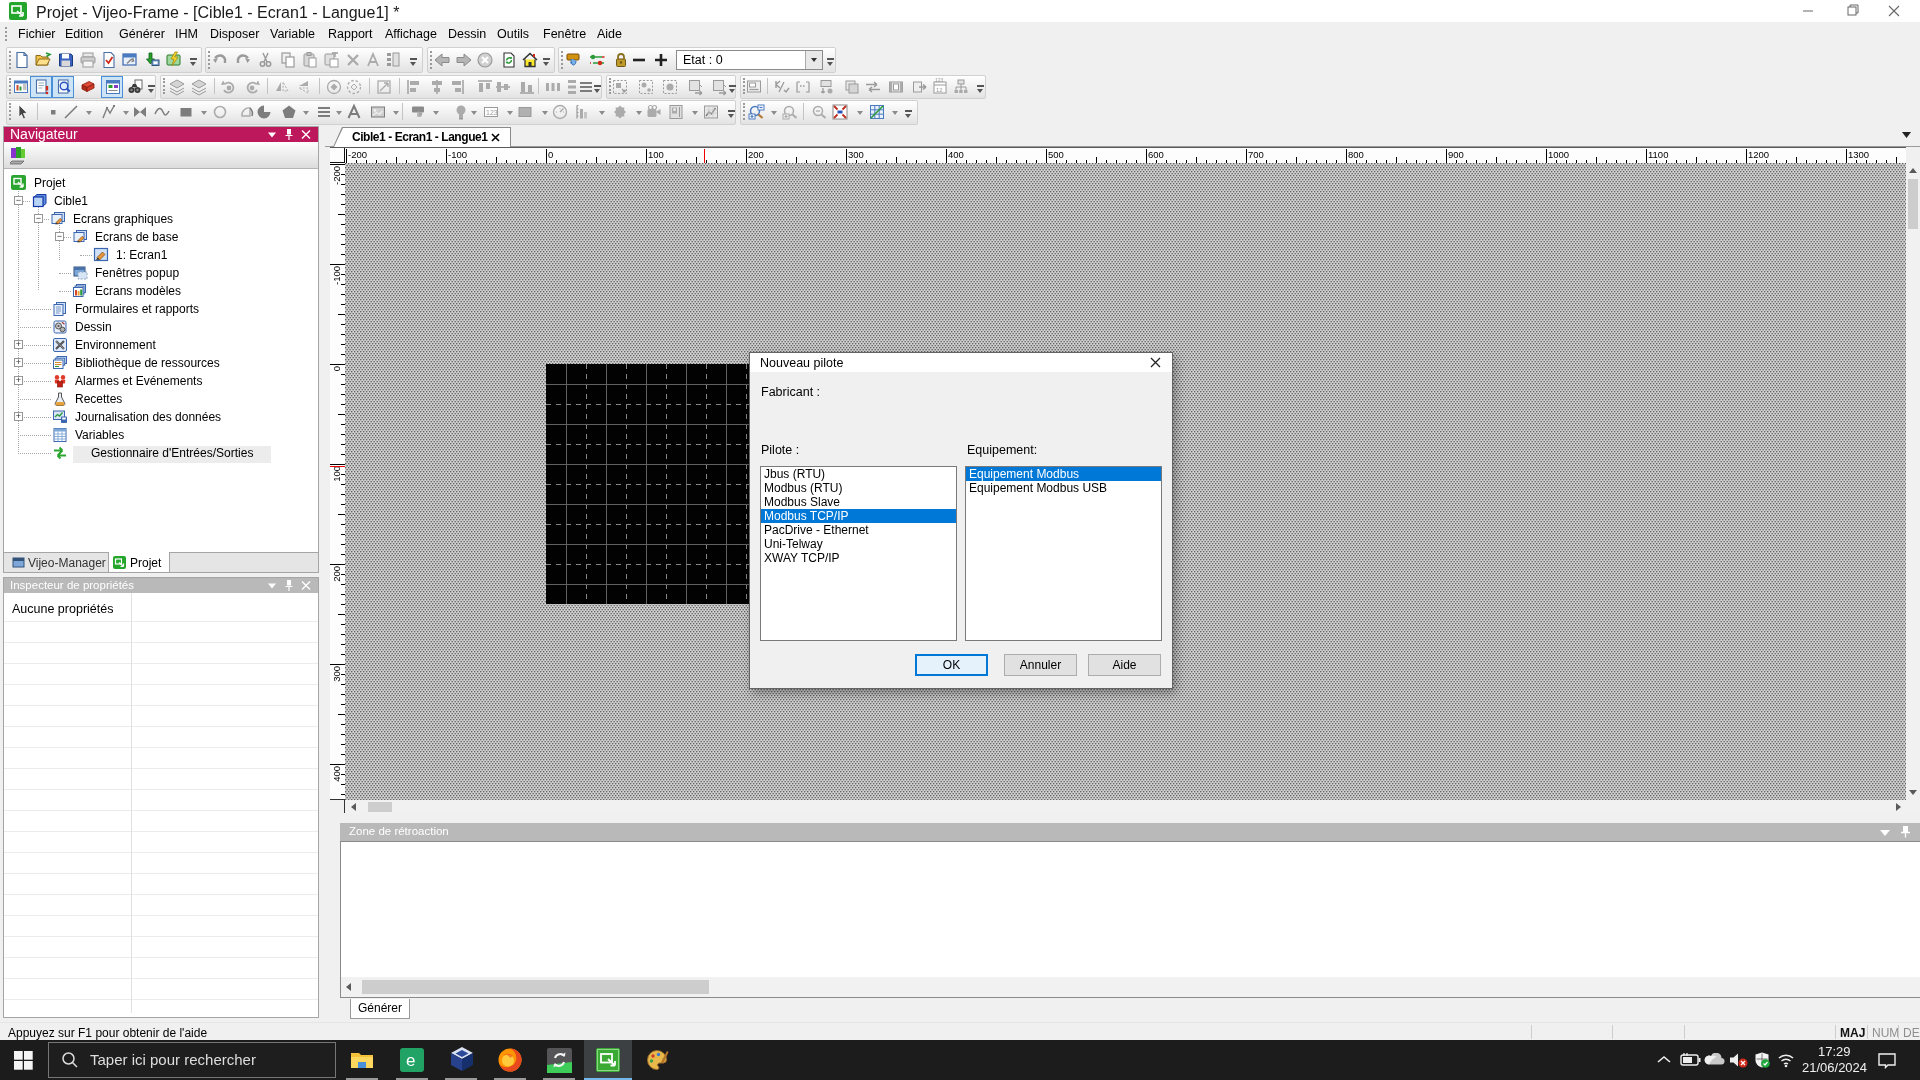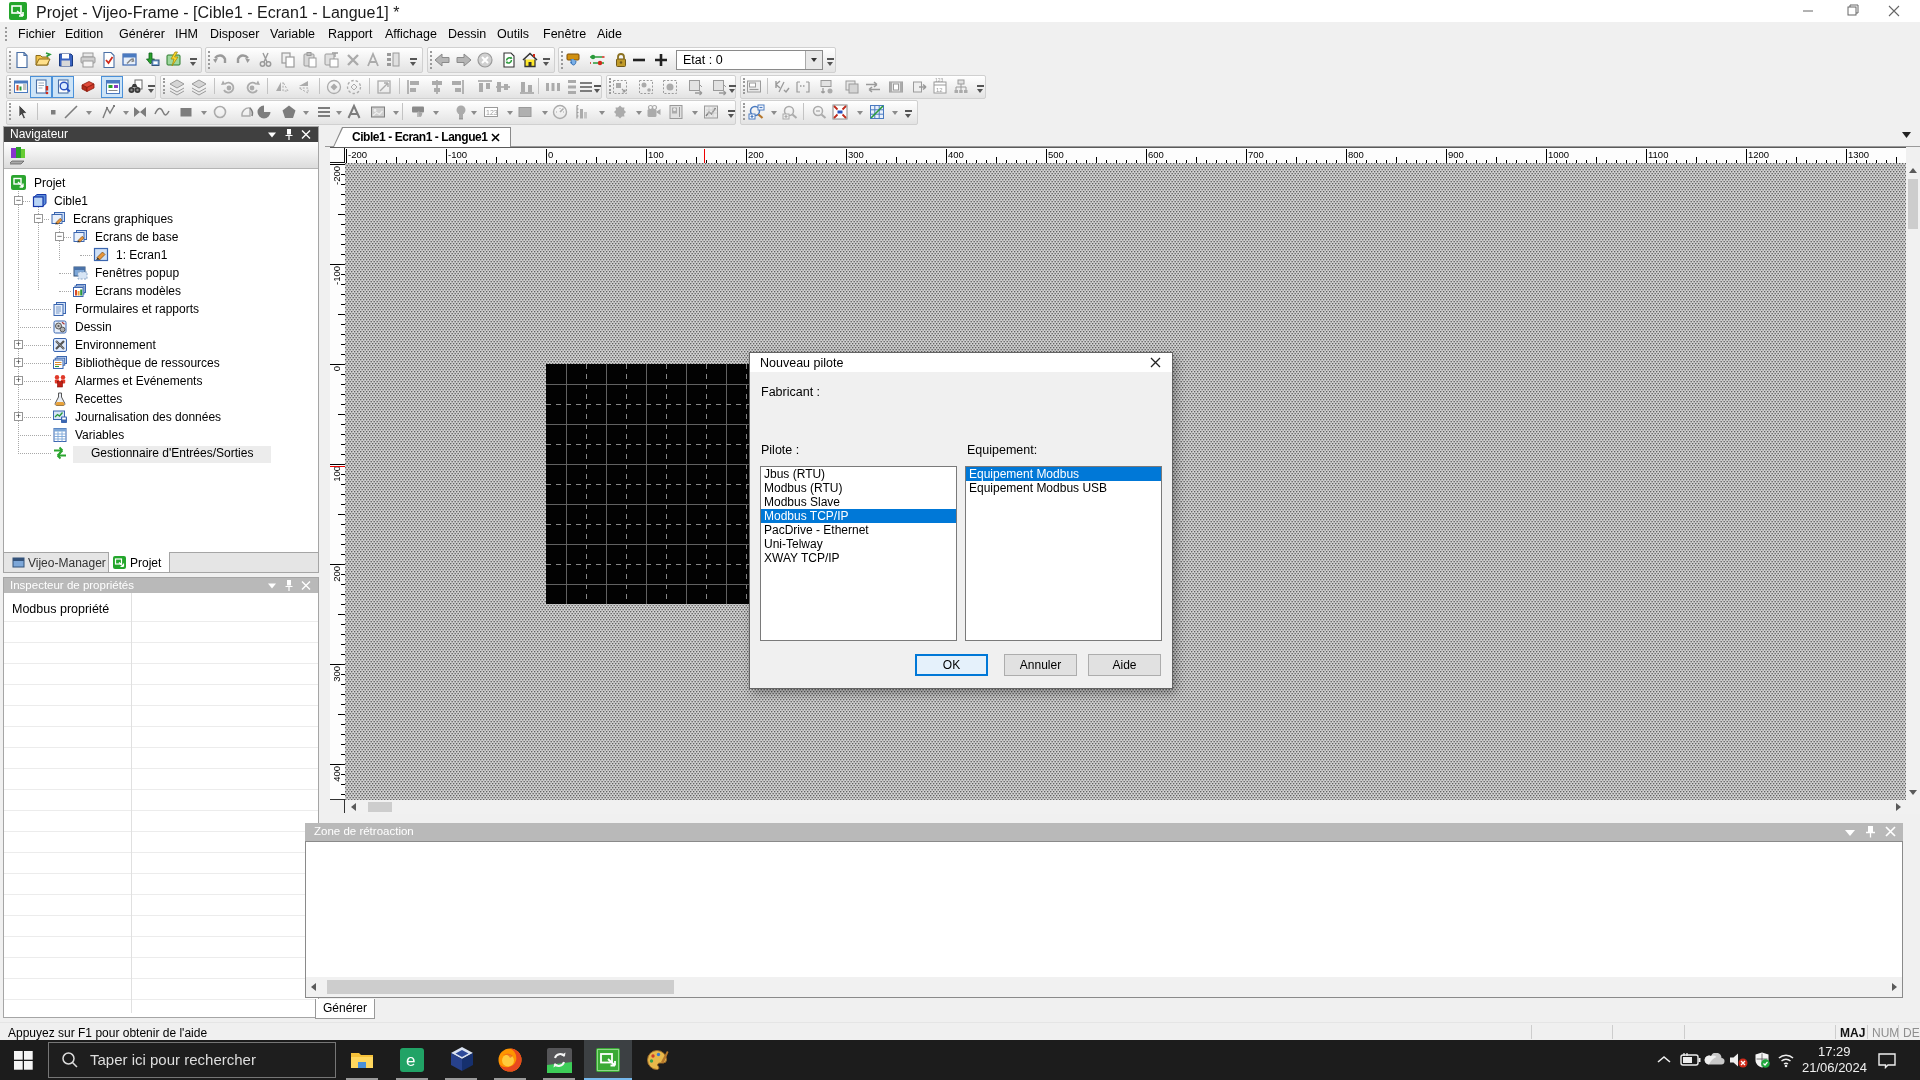--- a/index.html
+++ b/index.html
@@ -12,21 +12,21 @@
   
   #menubar { left:0; top:22px; width:1920px; height:24px; background:#f0f0f0; font-size:12.5px; color:#000; }
   #menubar span { position:absolute; top:5px; }
   
   .band { position:absolute; background:linear-gradient(#ffffff,#e3e3e3); border:1px solid #d0d0d0; border-radius:2px; }
   .grip { position:absolute; width:3px; border-left:2px dotted #9a9a9a; }
   .sep  { position:absolute; width:1px; background:#c3c3c3; }
   .ic { position:absolute; width:18px; height:18px; }
   .dd { position:absolute; width:0; height:0; border-left:3.5px solid transparent; border-right:3.5px solid transparent; border-top:4px solid #8b8b8b; }
   
-  .ptitle-blue { background:#404040; color:#fff; font-size:12px; }
+  .ptitle-blue { background:#be185d; color:#fff; font-size:14px; }
   .ptitle-gray { background:#b9b9b9; color:#fff; font-size:11.5px; }
   
   .trow { position:absolute; left:0; font-size:12px; color:#000; white-space:nowrap; height:17px; }
   .ticon { position:absolute; width:16px; height:16px; }
   .texp { position:absolute; width:9px; height:9px; background:#fff; border:1px solid #969696; font-size:9px; line-height:7px; text-align:center; color:#333; }
   
   #dialog { left:749px; top:352px; width:424px; height:337px; background:#f0f0f0; border:1px solid #646464; box-shadow:3px 4px 10px rgba(0,0,0,0.35); }
   .lb { position:absolute; background:#fff; border:1px solid #7a7a7a; font-size:12px; }
   .li { height:14px; line-height:14px; padding-left:3px; color:#000; white-space:nowrap; overflow:hidden;}
   .lisel { background:#0078d7; color:#fff; }
@@ -802,21 +802,21 @@
       <div class="abs" style="left:0;top:259px;width:314px;height:1px;background:#ececec"></div>
       <div class="abs" style="left:0;top:280px;width:314px;height:1px;background:#ececec"></div>
       <div class="abs" style="left:0;top:301px;width:314px;height:1px;background:#ececec"></div>
       <div class="abs" style="left:0;top:322px;width:314px;height:1px;background:#ececec"></div>
       <div class="abs" style="left:0;top:343px;width:314px;height:1px;background:#ececec"></div>
       <div class="abs" style="left:0;top:364px;width:314px;height:1px;background:#ececec"></div>
       <div class="abs" style="left:0;top:385px;width:314px;height:1px;background:#ececec"></div>
       <div class="abs" style="left:0;top:406px;width:314px;height:1px;background:#ececec"></div>
       <div class="abs" style="left:127px;top:0;width:1px;height:420px;background:#e0e0e0"></div>
     </div>
-  <span class="abs" style="left:8px;top:24px;font-size:12.5px;color:#000">Modbus propriété</span>
+  <span class="abs" style="left:8px;top:24px;font-size:12.5px;color:#000">Aucune propriétés</span>
 </div>
 
 <div class="abs" style="left:325px;top:126px;width:1595px;height:21px;background:#f0f0f0;border-bottom:1px solid #9a9a9a">
   <div class="abs" style="left:8px;top:1px;width:178px;height:20px;background:#8a8a8a;clip-path:polygon(9px 0,100% 0,100% 100%,0 100%)"></div><div class="abs" style="left:9px;top:2px;width:176px;height:19px;background:#fff;clip-path:polygon(9px 0,100% 0,100% 100%,0 100%)"></div>
   <span class="abs" style="left:27px;top:4px;font-size:12px;font-weight:bold;color:#000;letter-spacing:-0.45px">Cible1 - Ecran1 - Langue1</span>
   <svg class="abs" style="left:165px;top:6px" width="11" height="11">
       <path d="M2 2 l7 7 M9 2 l-7 7" stroke="#000" stroke-width="1.6"></path>
     </svg>
   <path>
   <svg class="abs" style="left:1577px;top:6px" width="10" height="8">
@@ -1119,21 +1119,21 @@
 <div class="sb" style="left:1906px;top:163px;width:14px;height:637px"></div>
 <div class="abs" style="left:1909px;top:168px;width:0;height:0;border-left:4px solid transparent;border-right:4px solid transparent;border-bottom:5px solid #5a5a5a"></div>
 <div class="sb-thumb" style="left:1908px;top:179px;width:10px;height:50px"></div>
 <div class="abs" style="left:1909px;top:790px;width:0;height:0;border-left:4px solid transparent;border-right:4px solid transparent;border-top:5px solid #5a5a5a"></div>
 <div class="sb" style="left:346px;top:800px;width:1574px;height:14px"></div>
 <div class="abs" style="left:351px;top:803px;width:0;height:0;border-top:4px solid transparent;border-bottom:4px solid transparent;border-right:5px solid #5a5a5a"></div>
 <div class="sb-thumb" style="left:368px;top:802px;width:24px;height:10px"></div>
 <div class="abs" style="left:1896px;top:803px;width:0;height:0;border-top:4px solid transparent;border-bottom:4px solid transparent;border-left:5px solid #5a5a5a"></div>
 <div class="abs" style="left:330px;top:799px;width:15px;height:14px;background:#f0f0f0;border-right:1px solid #333;border-top:1px solid #333"></div>
 
-<div class="abs" style="left:305px;top:823px;width:1436px;height:196px">
+<div class="abs" style="left:340px;top:823px;width:1436px;height:196px">
   <div class="abs" style="left:0;top:0;width:1598px;height:18px;background:#b9b9b9">
     <span class="abs" style="left:9px;top:2px;font-size:11.5px;color:#fff">Zone de rétroaction</span>
     <svg class="abs" style="right:4px;top:1px" width="58" height="16">
       <path d="M4 6 l10 0 l-5 6 z" fill="#fff"></path>
       <rect x="27" y="2" width="5" height="6" fill="#fff"></rect>
         <path d="M25 8.5 h9 M29.5 8.5 v5" stroke="#fff" stroke-width="1.3"></path>
       <path d="M45 3 l9 9 M54 3 l-9 9" stroke="#fff" stroke-width="1.7"></path>
     </svg>
   </div>
   <div class="abs" style="left:0;top:18px;width:1598px;height:157px;background:#fff;border:1px solid #8a8a8a"></div>

